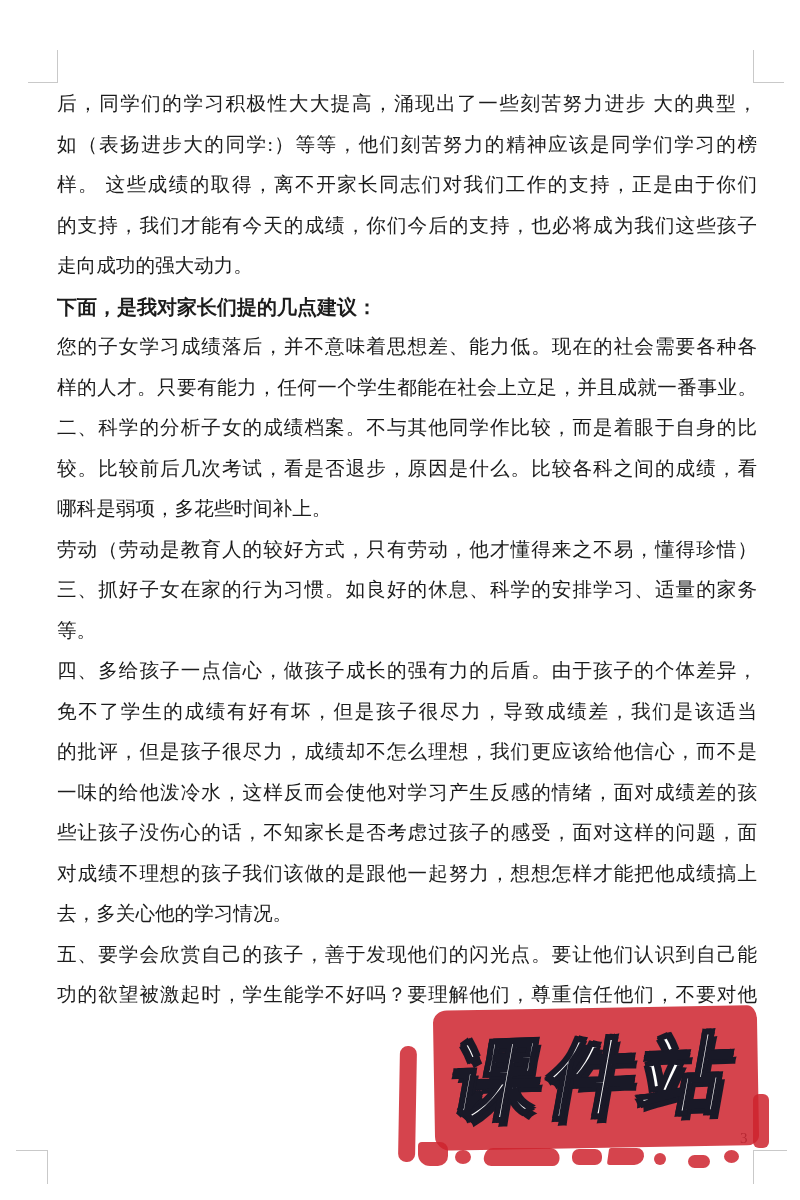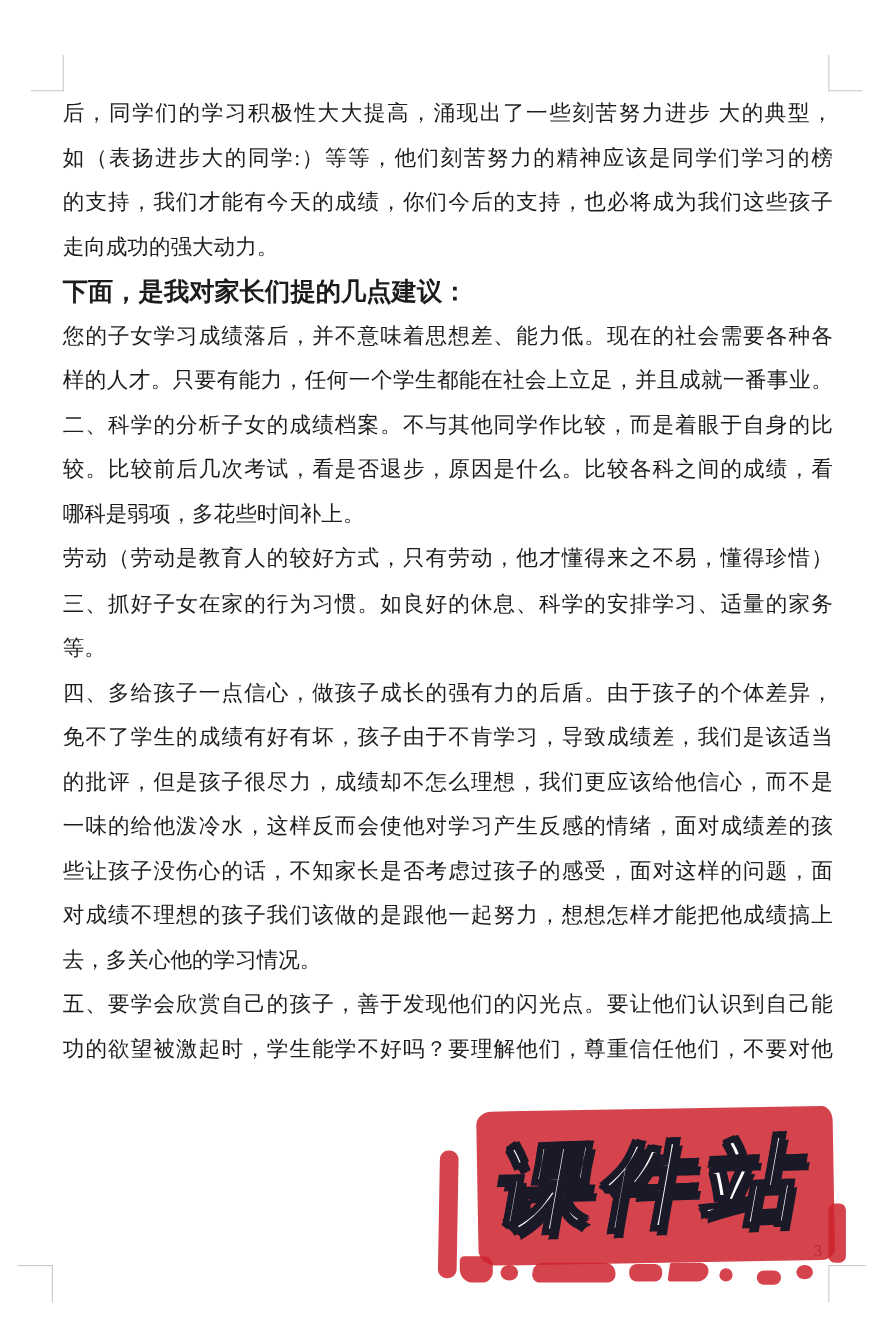--- a/index.html
+++ b/index.html
@@ -25,21 +25,21 @@
     white-space:pre;
     overflow:visible;
   }
   .line.fill{
     white-space:normal;
     text-align:justify;
     text-align-last:justify;
   }
   .line.heading{
     font-weight:bold;
-    font-size:23px;
+    font-size:20px;
   }
   
   .crop{position:absolute;z-index:1;}
   .crop.tl{left:28px;top:50px;width:29px;height:32px;
     border-right:1px solid #c9c9c9;border-bottom:1px solid #c9c9c9;}
   .crop.tr{left:753px;top:50px;width:30px;height:32px;
     border-left:1px solid #c9c9c9;border-bottom:1px solid #c9c9c9;}
   .crop.bl{left:16px;top:1150px;width:31px;height:33px;
     border-right:1px solid #c9c9c9;border-top:1px solid #c9c9c9;}
   .crop.br{left:753px;top:1150px;width:33px;height:33px;
@@ -90,33 +90,34 @@
 <div class="page">
 
   <div class="crop tl"></div>
   <div class="crop tr"></div>
   <div class="crop bl"></div>
   <div class="crop br"></div>
 
   <div class="textarea">
     <div class="line fill">后，同学们的学习积极性大大提高，涌现出了一些刻苦努力进步 大的典型，</div>
     <div class="line fill">如（表扬进步大的同学:）等等，他们刻苦努力的精神应该是同学们学习的榜</div>
+    <div class="line fill">样。 这些成绩的取得，离不开家长同志们对我们工作的支持，正是由于你们</div>
     <div class="line fill">的支持，我们才能有今天的成绩，你们今后的支持，也必将成为我们这些孩子</div>
     <div class="line">走向成功的强大动力。</div>
     <div class="line heading">下面，是我对家长们提的几点建议：</div>
     <div class="line fill">您的子女学习成绩落后，并不意味着思想差、能力低。现在的社会需要各种各</div>
     <div class="line fill">样的人才。只要有能力，任何一个学生都能在社会上立足，并且成就一番事业。</div>
     <div class="line fill">二、科学的分析子女的成绩档案。不与其他同学作比较，而是着眼于自身的比</div>
     <div class="line fill">较。比较前后几次考试，看是否退步，原因是什么。比较各科之间的成绩，看</div>
     <div class="line">哪科是弱项，多花些时间补上。</div>
     <div class="line fill">劳动（劳动是教育人的较好方式，只有劳动，他才懂得来之不易，懂得珍惜）</div>
     <div class="line fill">三、抓好子女在家的行为习惯。如良好的休息、科学的安排学习、适量的家务</div>
     <div class="line">等。</div>
     <div class="line fill">四、多给孩子一点信心，做孩子成长的强有力的后盾。由于孩子的个体差异，</div>
-    <div class="line fill">免不了学生的成绩有好有坏，孩子由于不肯学习，导致成绩差，我们是该适当</div>
+    <div class="line fill">免不了学生的成绩有好有坏，但是孩子很尽力，导致成绩差，我们是该适当</div>
     <div class="line fill">的批评，但是孩子很尽力，成绩却不怎么理想，我们更应该给他信心，而不是</div>
     <div class="line fill">一味的给他泼冷水，这样反而会使他对学习产生反感的情绪，面对成绩差的孩</div>
     <div class="line fill">些让孩子没伤心的话，不知家长是否考虑过孩子的感受，面对这样的问题，面</div>
     <div class="line fill">对成绩不理想的孩子我们该做的是跟他一起努力，想想怎样才能把他成绩搞上</div>
     <div class="line">去，多关心他的学习情况。</div>
     <div class="line fill">五、要学会欣赏自己的孩子，善于发现他们的闪光点。要让他们认识到自己能</div>
     <div class="line fill">功的欲望被激起时，学生能学不好吗？要理解他们，尊重信任他们，不要对他</div>
   </div>
 
   <div class="pagenum">3</div>

